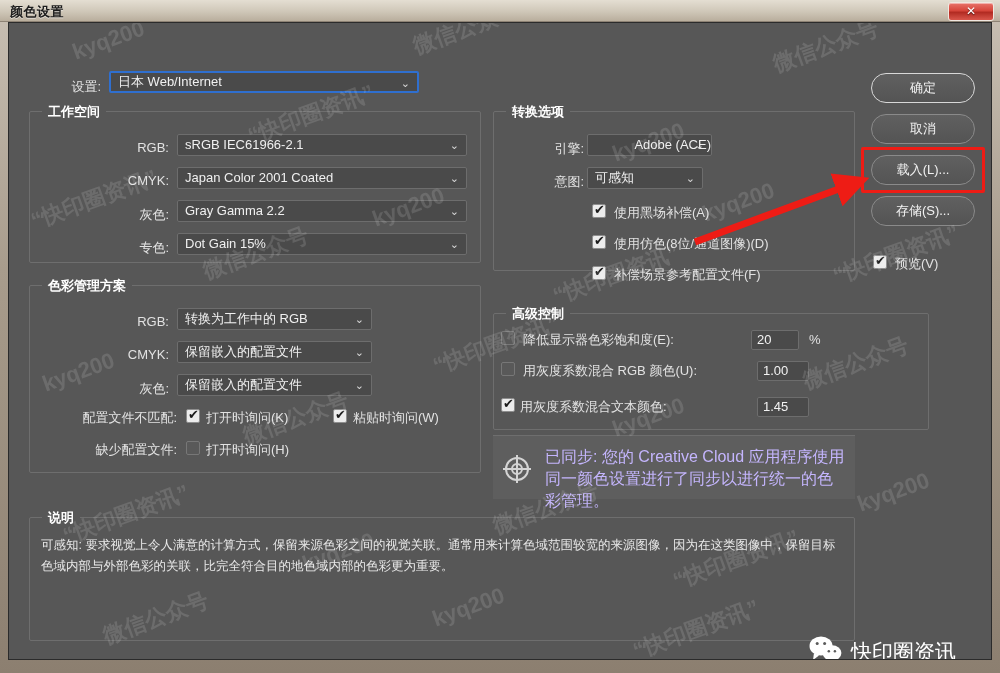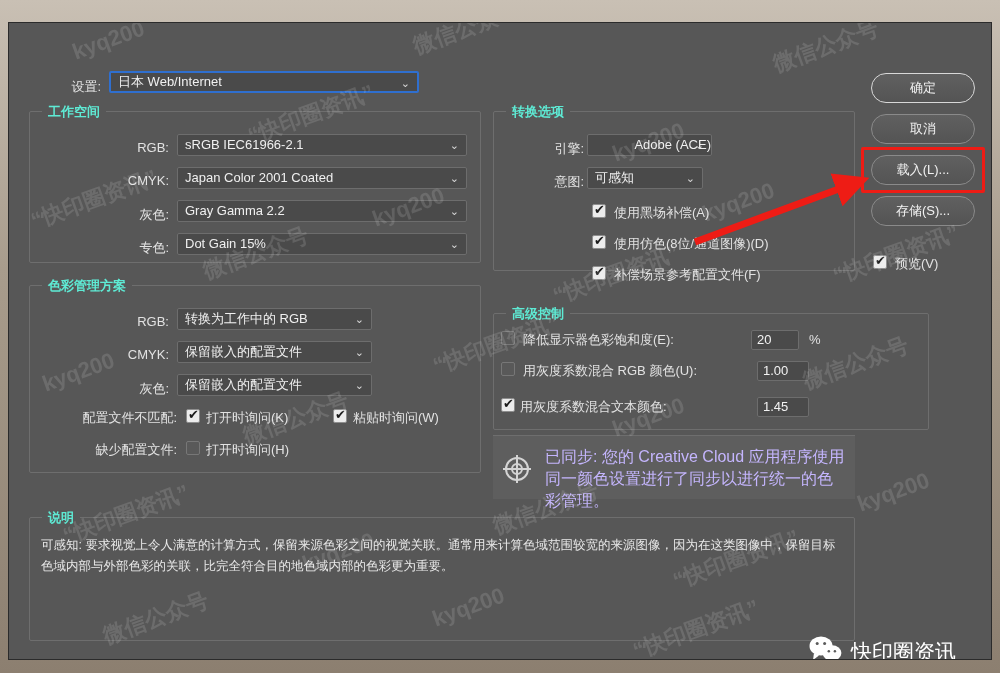--- a/index.html
+++ b/index.html
@@ -60,21 +60,21 @@
 
   
   .group {
     position: absolute;
     border: 1px solid #6e6e6e;
     border-radius: 2px;
   }
   .group-title {
     position: absolute; top: -9px; left: 12px;
     background: #575757; padding: 0 6px;
-    font-size: 13px; color: #5eead4; font-weight: bold;
+    font-size: 13px; color: #ffffff; font-weight: bold;
     white-space: nowrap;
   }
 
   .lbl {
     position: absolute; font-size: 13px; color: #e2e2e2;
     white-space: nowrap; text-align: right;
   }
   .lbl.left { text-align: left; }
 
   
@@ -163,20 +163,24 @@
     position: absolute; z-index: 8;
     display: flex; align-items: center; gap: 8px;
   }
   #wechat-label { font-size: 21px; color: #ffffff; font-weight: normal; white-space: nowrap; }
 </style>
 </head>
 <body>
 
 <div id="window-frame">
 
+  <div id="titlebar">
+    <div id="titlebar-text">颜色设置</div>
+    <div id="close-button">✕</div>
+  </div>
 
   <div id="dialog">
 
     <div id="watermarks">
       <div class="wm" style="left:60px;  top:18px;  transform:rotate(-20deg);">kyq200</div>
       <div class="wm" style="left:235px; top:100px; transform:rotate(-20deg);">“快印圈资讯”</div>
       <div class="wm" style="left:400px; top:10px;  transform:rotate(-20deg);">微信公众号</div>
       <div class="wm" style="left:600px; top:120px; transform:rotate(-20deg);">kyq200</div>
       <div class="wm" style="left:760px; top:28px;  transform:rotate(-20deg);">微信公众号</div>
       <div class="wm" style="left:18px;  top:185px; transform:rotate(-20deg);">“快印圈资讯”</div>

